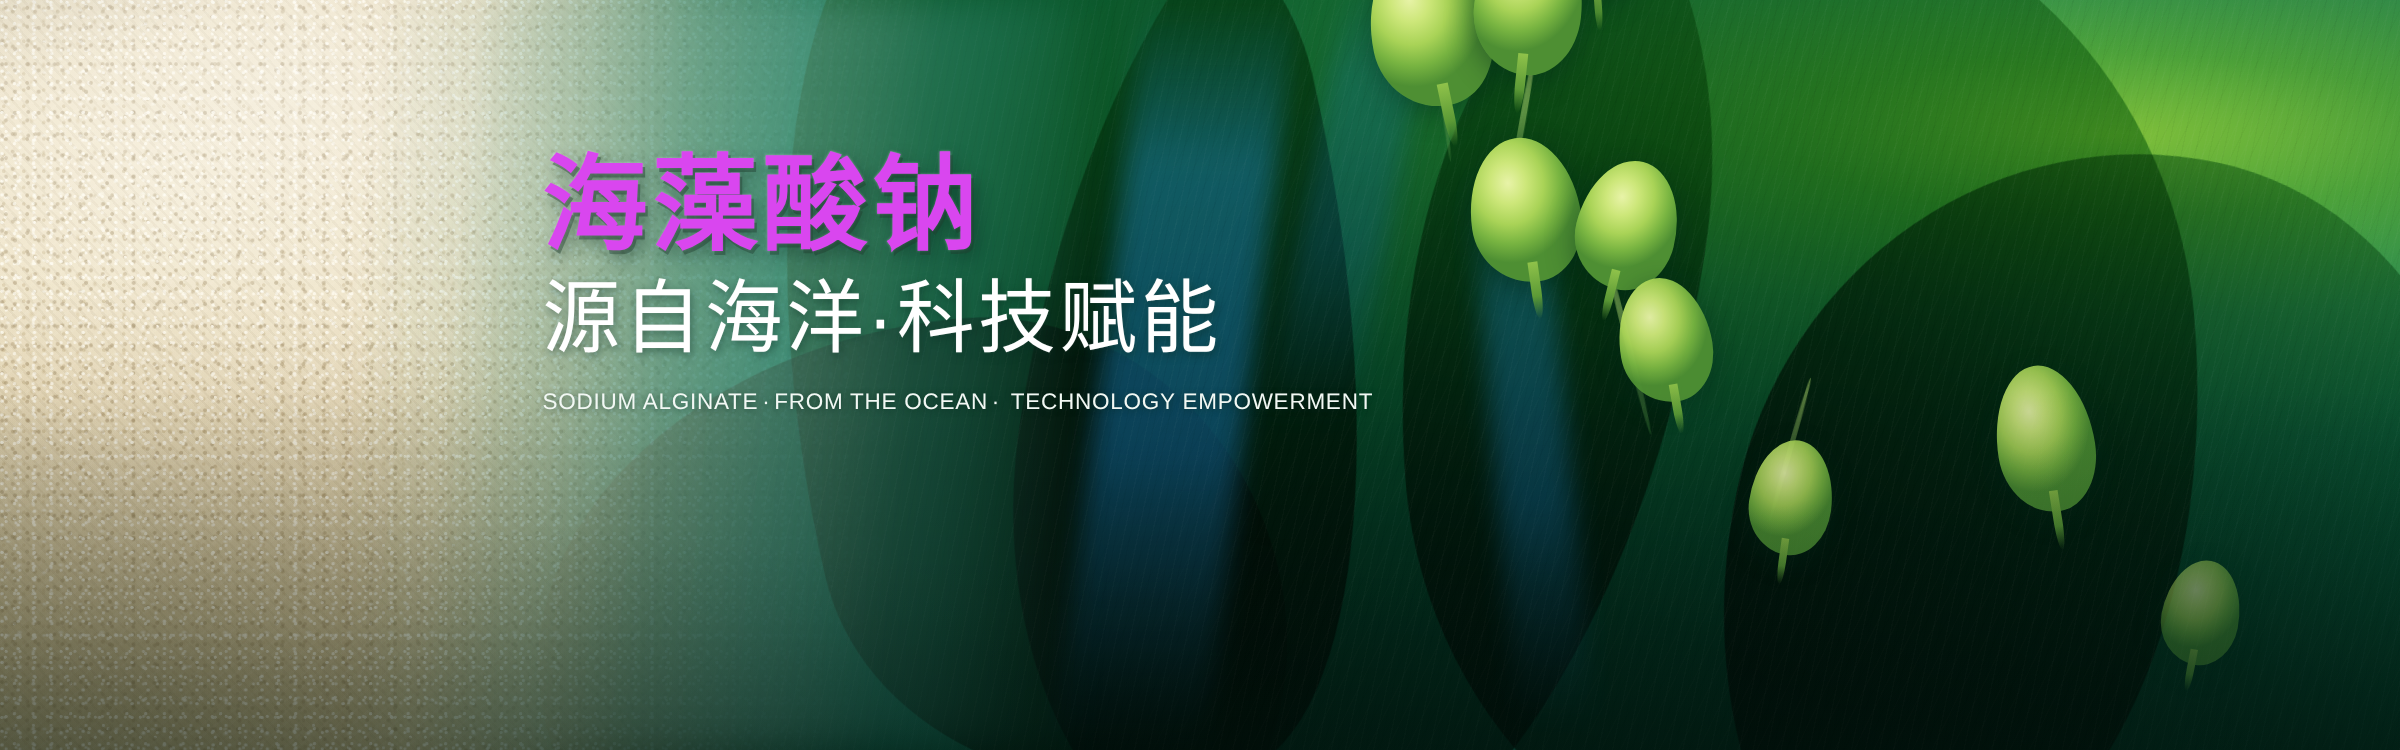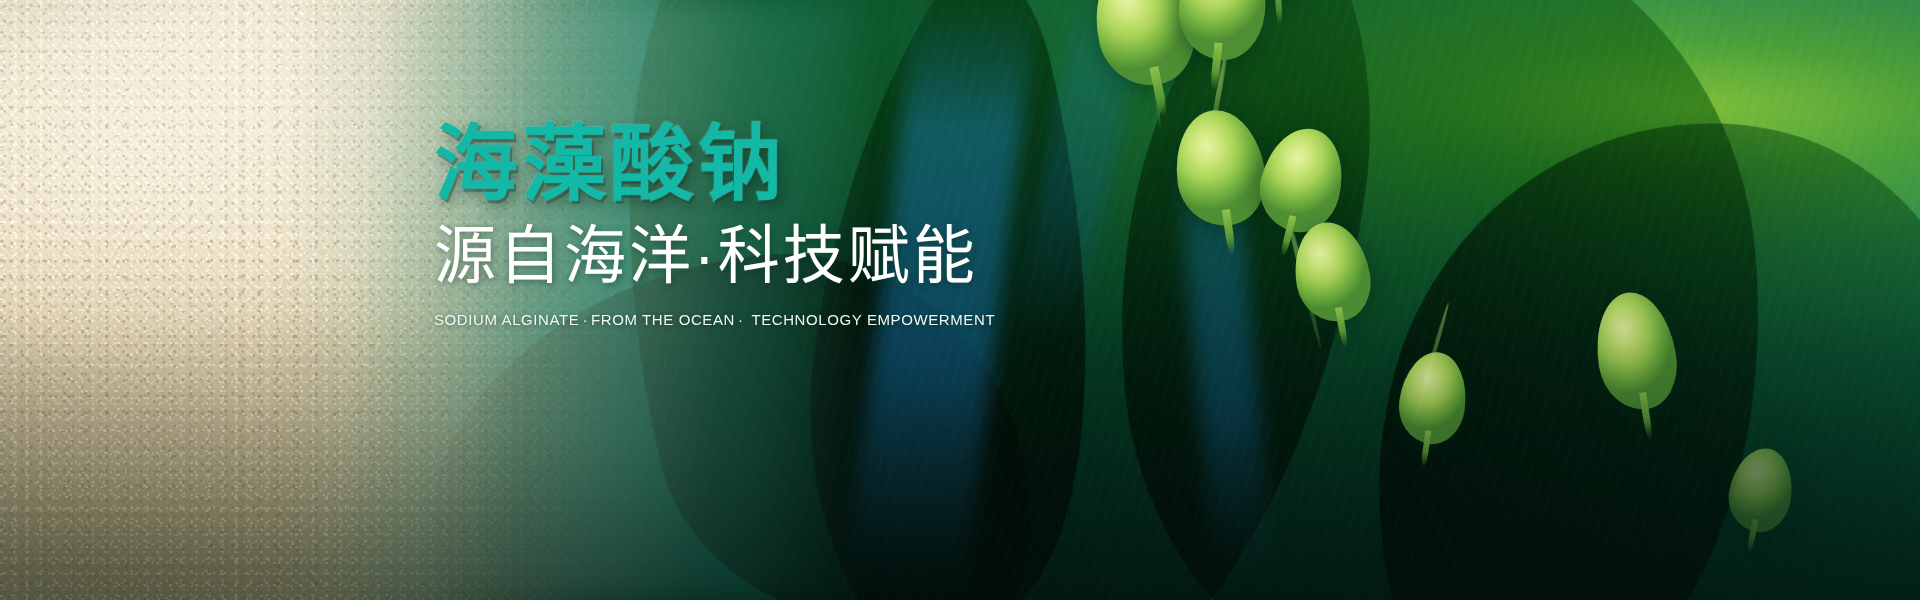--- a/index.html
+++ b/index.html
@@ -207,21 +207,21 @@
   
   .copy {
     position:absolute;
     left:434px; top:122px;
     width:780px;
   }
   .title {
     font-size:84px;
     font-weight:700;
     line-height:1.02;
-    color:#14b8a6;
+    color:#d946ef;
     letter-spacing:4px;
     text-shadow:
        2px 3px 0 rgba(30,60,46,.42),
        4px 6px 14px rgba(6,40,28,.45),
        0 0 2px rgba(255,255,255,.5);
     white-space:nowrap;
   }
   .subtitle {
     margin-top:14px;
     font-size:62px;
@@ -231,21 +231,21 @@
     letter-spacing:3px;
     text-shadow:
        1px 2px 7px rgba(8,44,32,.52),
        0 0 1px rgba(255,255,255,.35);
     white-space:nowrap;
     transform:scaleY(1.04);
     transform-origin:left top;
   }
   .tagline {
     margin-top:22px;
-    font-size:15px;
+    font-size:18px;
     font-weight:300;
     letter-spacing:.6px;
     color:#f2f8f4;
     white-space:nowrap;
     text-shadow:0 1px 5px rgba(6,40,28,.55);
   }
   .tagline .sep { padding:0 3px; }
 </style>
 </head>
 <body>

